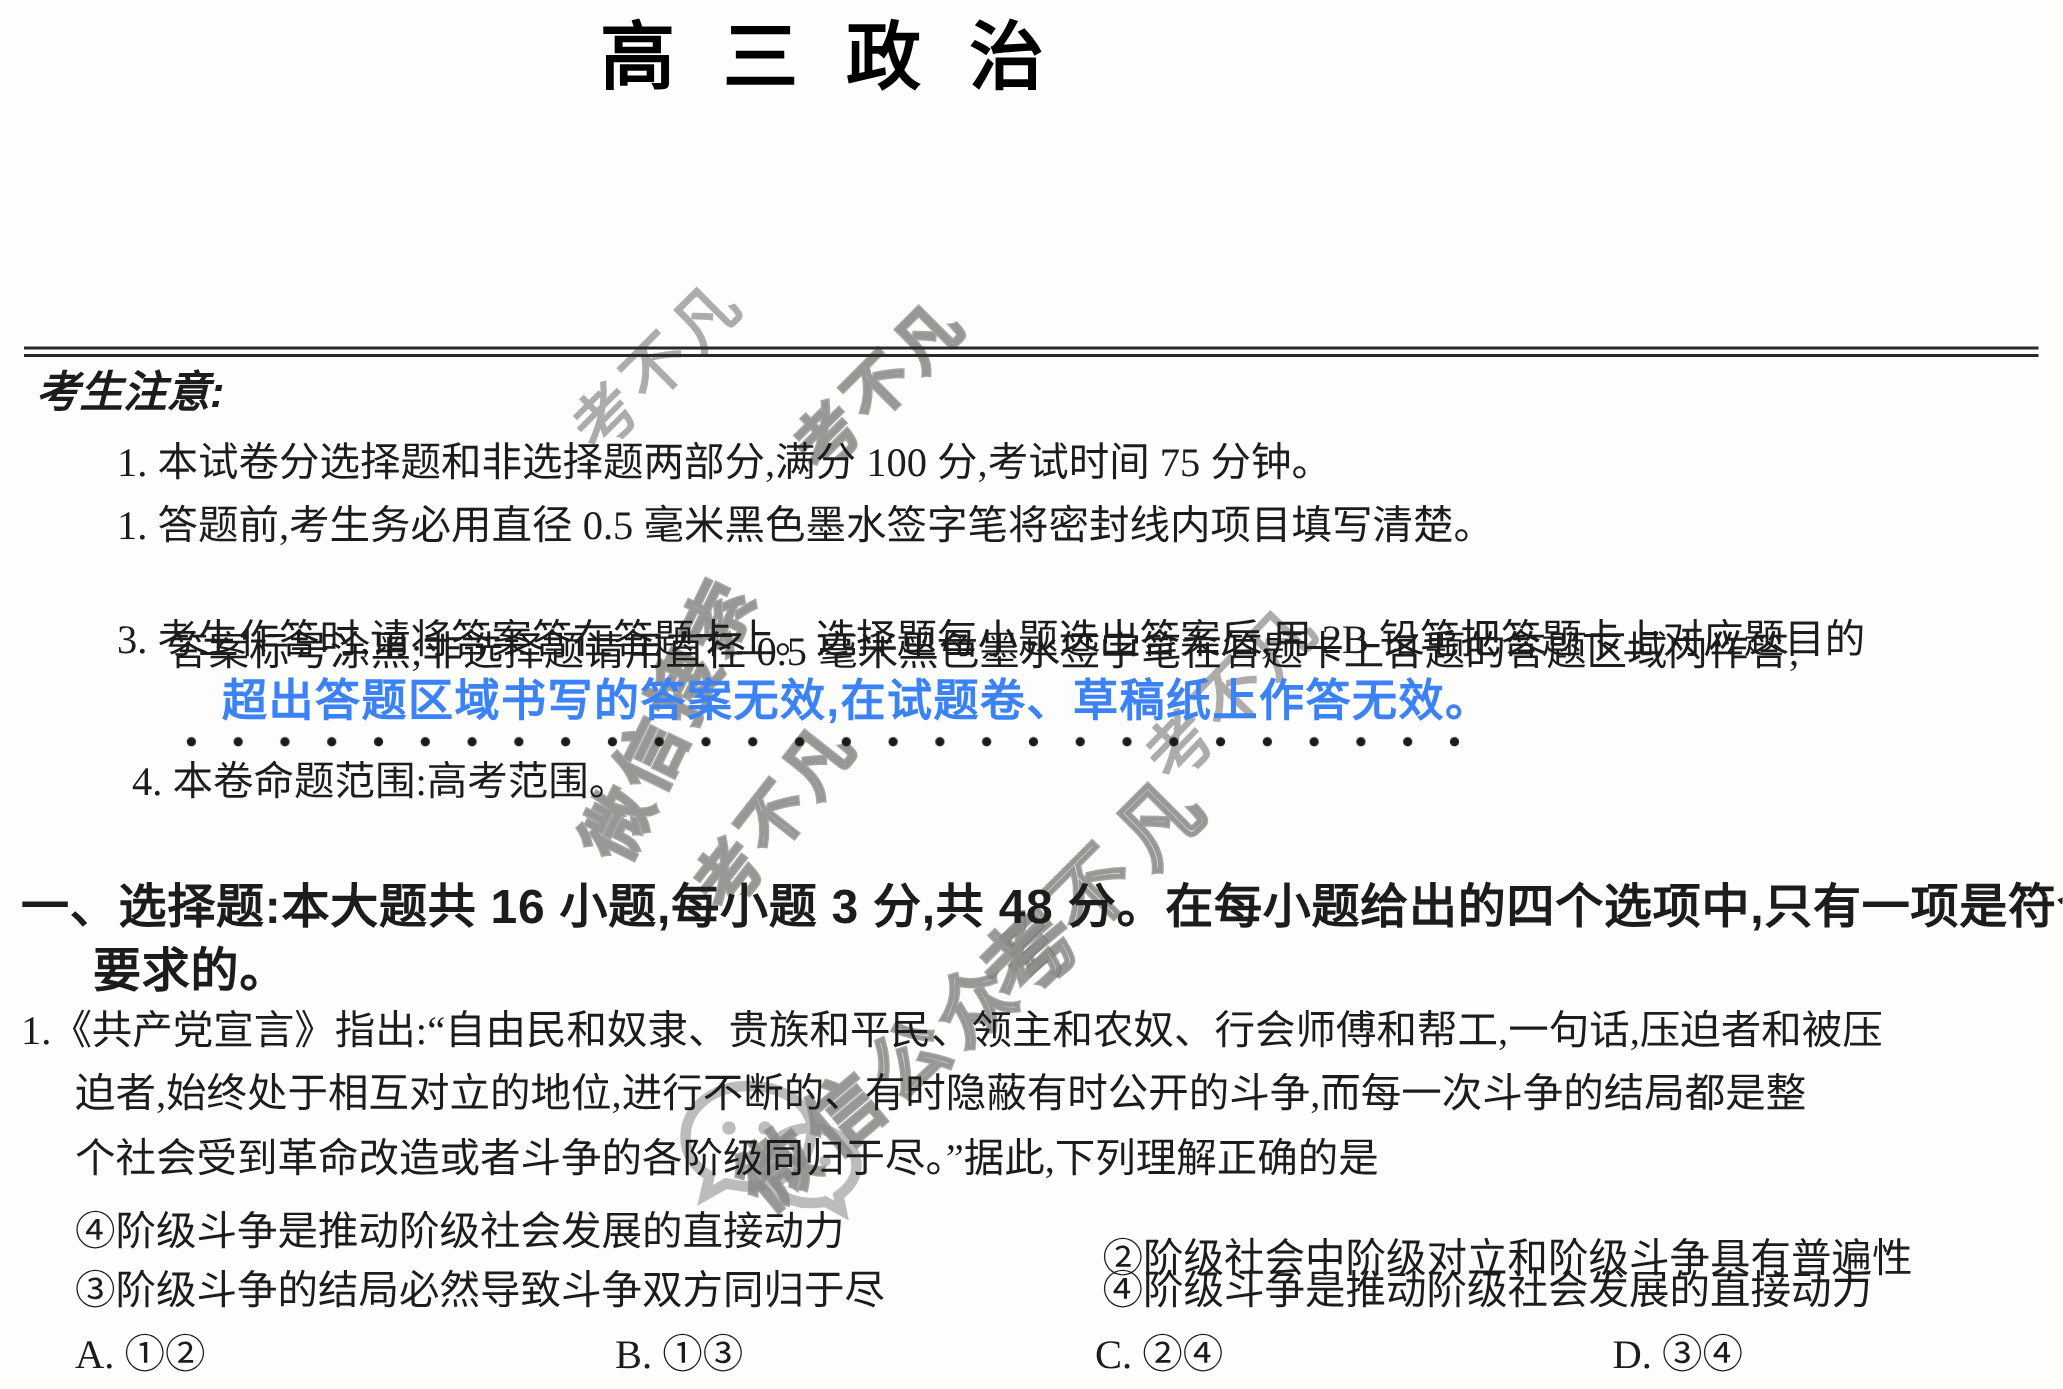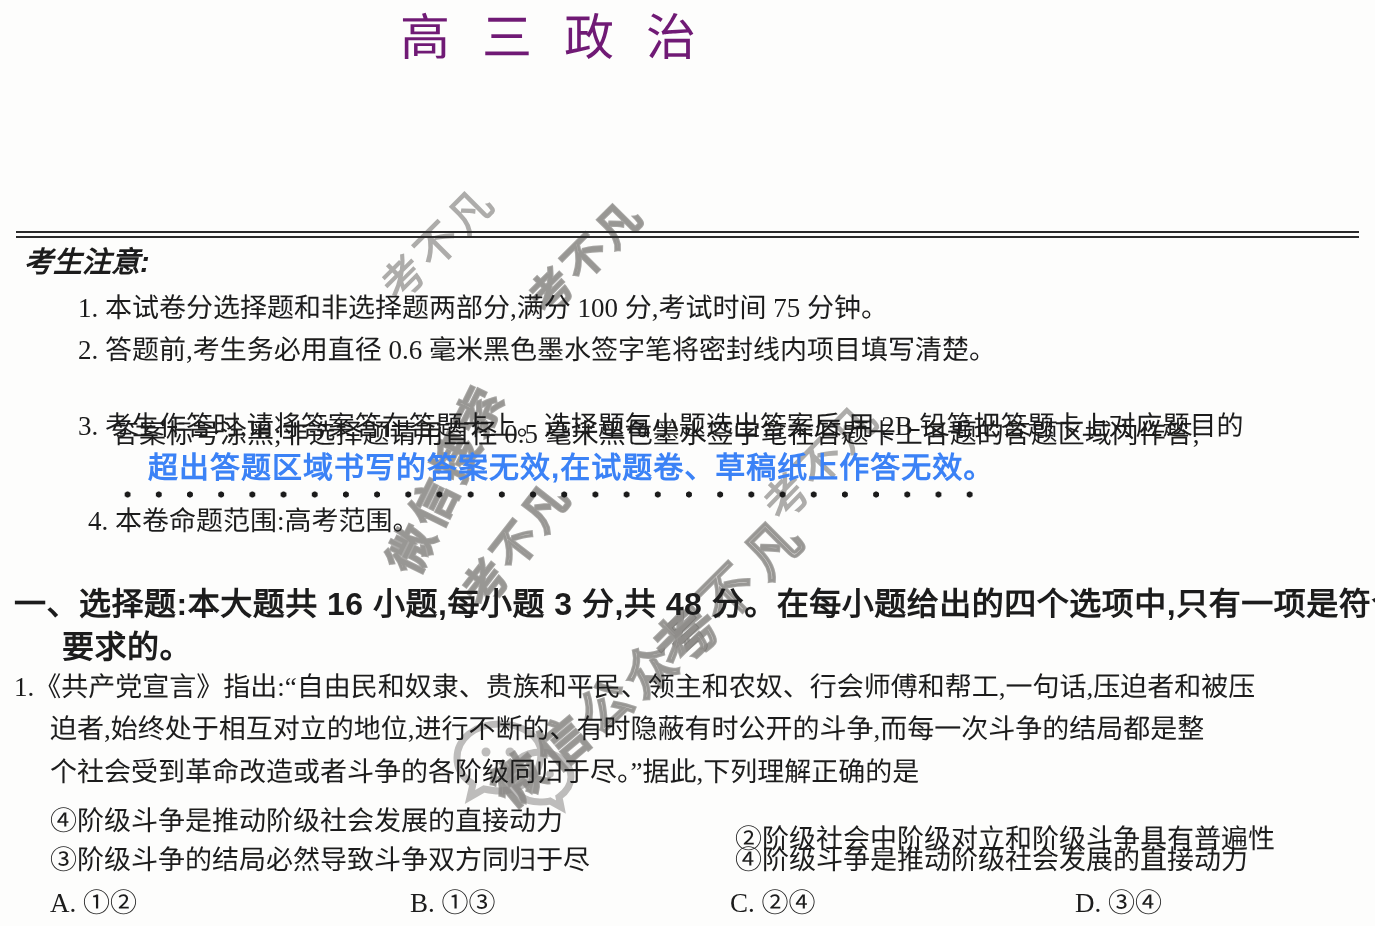--- a/index.html
+++ b/index.html
@@ -6,22 +6,22 @@
   body{
     width:1375px;height:926px;position:relative;overflow:hidden;
     background:#fdfdfc;color:#1c1c1c;
     font-family:"Liberation Serif","DejaVu Serif",serif;
   }
   .abs{position:absolute;white-space:nowrap;line-height:1.15;}
   .serif{font-size:27px;}
   .hei{font-family:"Liberation Sans","DejaVu Sans",sans-serif;font-weight:700;}
   .title{
     top:10px;left:0;width:1096px;text-align:center;
-    font-size:50px;font-weight:400;letter-spacing:32px;text-indent:32px;
-    color:#701a75;
+    font-size:50px;font-weight:700;letter-spacing:32px;text-indent:32px;
+    color:#000000;
   }
   .double-rule{
     top:231px;left:16px;width:1343px;height:3px;
     border-top:2px solid #2a2a2a;border-bottom:2px solid #2a2a2a;
   }
   .notice-heading{top:246px;left:24px;font-size:29px;font-style:italic;}
   .sec-heading{font-size:32px;letter-spacing:.5px;}
   .emphasis{font-size:30px;letter-spacing:1px;color:#3b82f6;margin-left:36px;}
   .dots-row{
     top:489px;left:112px;width:872px;height:11px;
@@ -65,21 +65,21 @@
 </div>
 
 <div class="abs title">高三政治</div>
 
 <div class="abs double-rule"></div>
 
 <div class="abs notice-heading hei">考生注意:</div>
 
 <div class="abs serif" style="left:78px;top:293px;">1. 本试卷分选择题和非选择题两部分,满分 100 分,考试时间 75 分钟。</div>
 
-<div class="abs serif" style="left:78px;top:335px;">2. 答题前,考生务必用直径 0.6 毫米黑色墨水签字笔将密封线内项目填写清楚。</div>
+<div class="abs serif" style="left:78px;top:335px;">1. 答题前,考生务必用直径 0.5 毫米黑色墨水签字笔将密封线内项目填写清楚。</div>
 
 <div class="abs serif" style="left:78px;top:377px;margin-top:34px;">3. 考生作答时,请将答案答在答题卡上。选择题每小题选出答案后,用 2B 铅笔把答题卡上对应题目的</div>
 
 <div class="abs serif" style="left:112px;top:419px;">答案标号涂黑;非选择题请用直径 0.5 毫米黑色墨水签字笔在答题卡上各题的答题区域内作答,</div>
 
 <div class="abs emphasis hei" style="left:112px;top:451px;">超出答题区域书写的答案无效,在试题卷、草稿纸上作答无效。</div>
 
 <div class="abs dots-row"></div>
 
 <div class="abs serif" style="left:88px;top:506px;font-family:Liberation Serif, serif;">4. 本卷命题范围:高考范围。</div>

